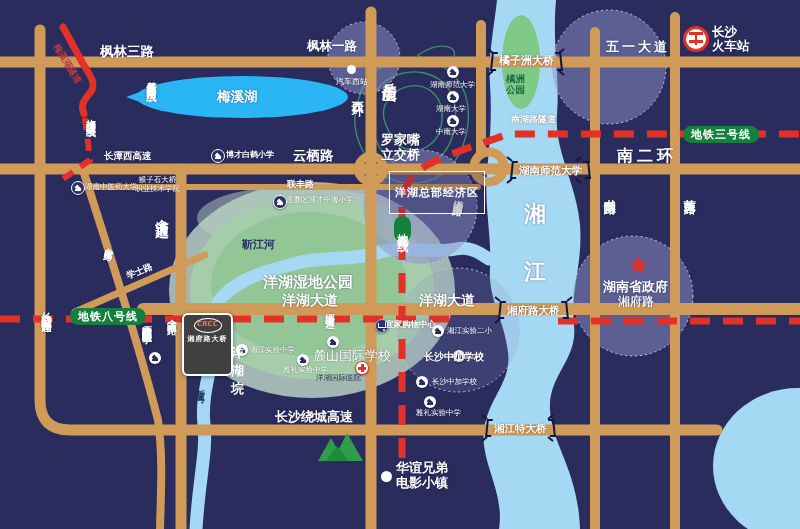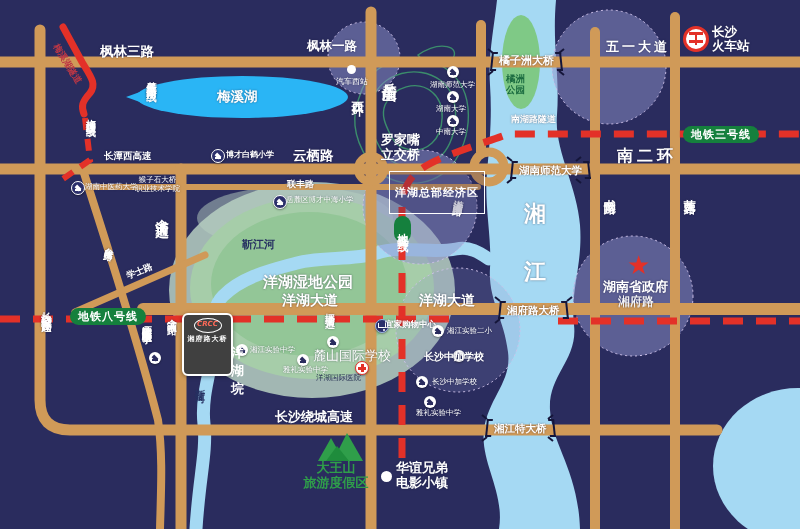--- a/index.html
+++ b/index.html
@@ -188,24 +188,20 @@
     <div>橘洲</div>
     <div>公园</div>
   </div>
 
   <div class="lbl v" style="left:380px;top:71px;font-size:15px">岳麓山</div>
   <div class="lbl" style="left:263px;top:274px;font-size:15px">洋湖湿地公园</div>
   <div class="boxlbl" style="left:389px;top:171px">洋湖总部经济区</div>
   <div class="star" style="left:627px;top:252px">★</div>
   <div class="lbl" style="left:603px;top:280px;font-size:13px">湖南省政府</div>
   <div class="lbl" style="left:618px;top:295px;font-size:12px;font-weight:normal">湘府路</div>
-  <div class="lbl bgreen ctr" style="left:303px;top:461px;font-size:13px;width:66px">
-    <div>大王山</div>
-    <div>旅游度假区</div>
-  </div>
   <span class="dot" style="left:381px;top:471px;width:11px;height:11px"></span>
   <div class="lbl ctr" style="left:396px;top:461px;font-size:13px">
     <div>华谊兄弟</div>
     <div>电影小镇</div>
   </div>
 
   <div class="badge" style="left:683px;top:126px">地铁三号线</div>
   <div class="badge vb" style="left:394px;top:216px">地铁三号线</div>
   <div class="badge" style="left:70px;top:308px">地铁八号线</div>
 

